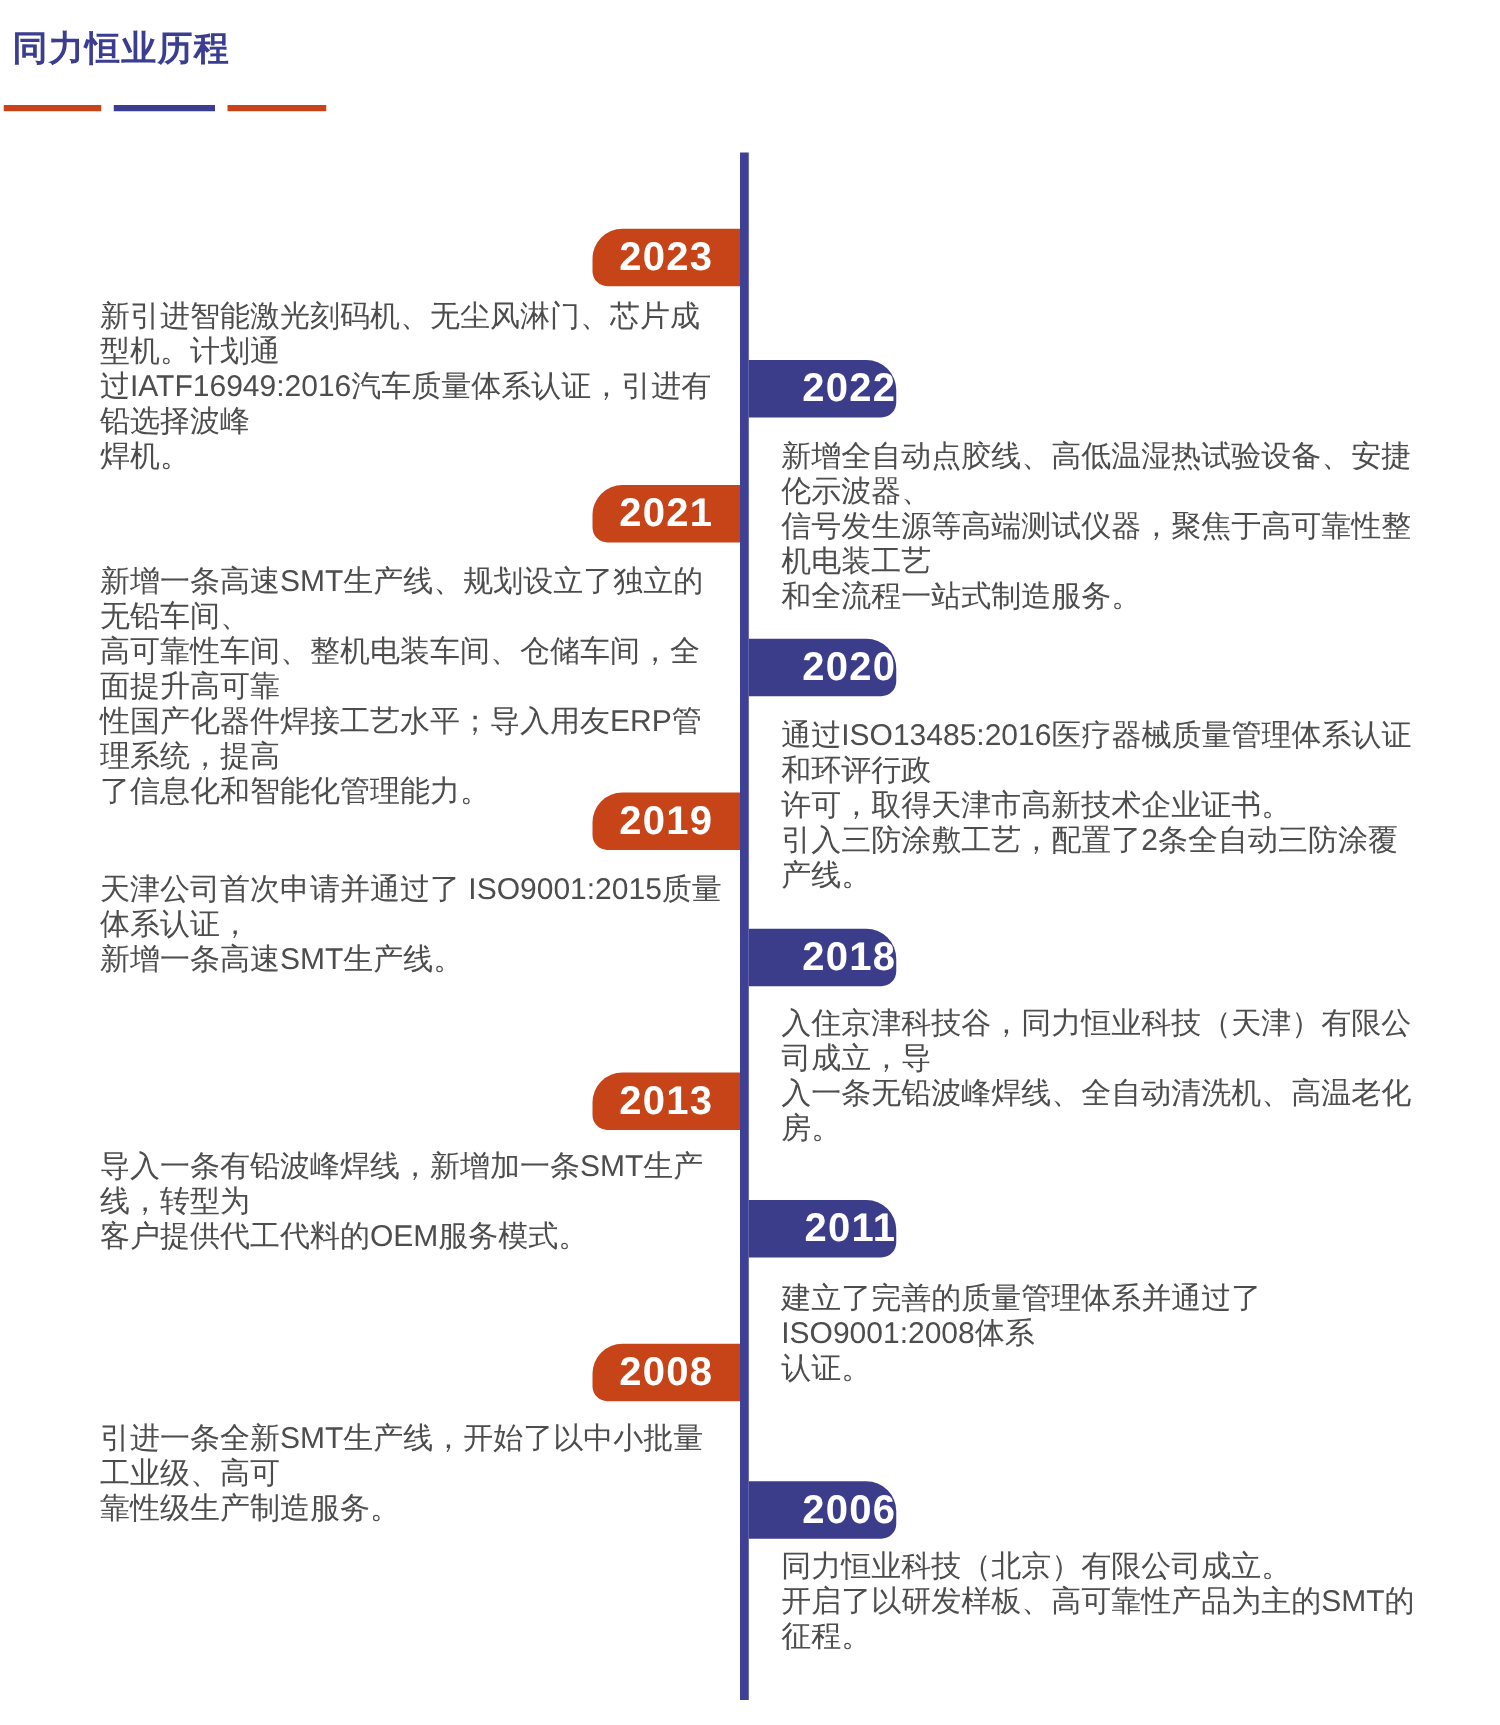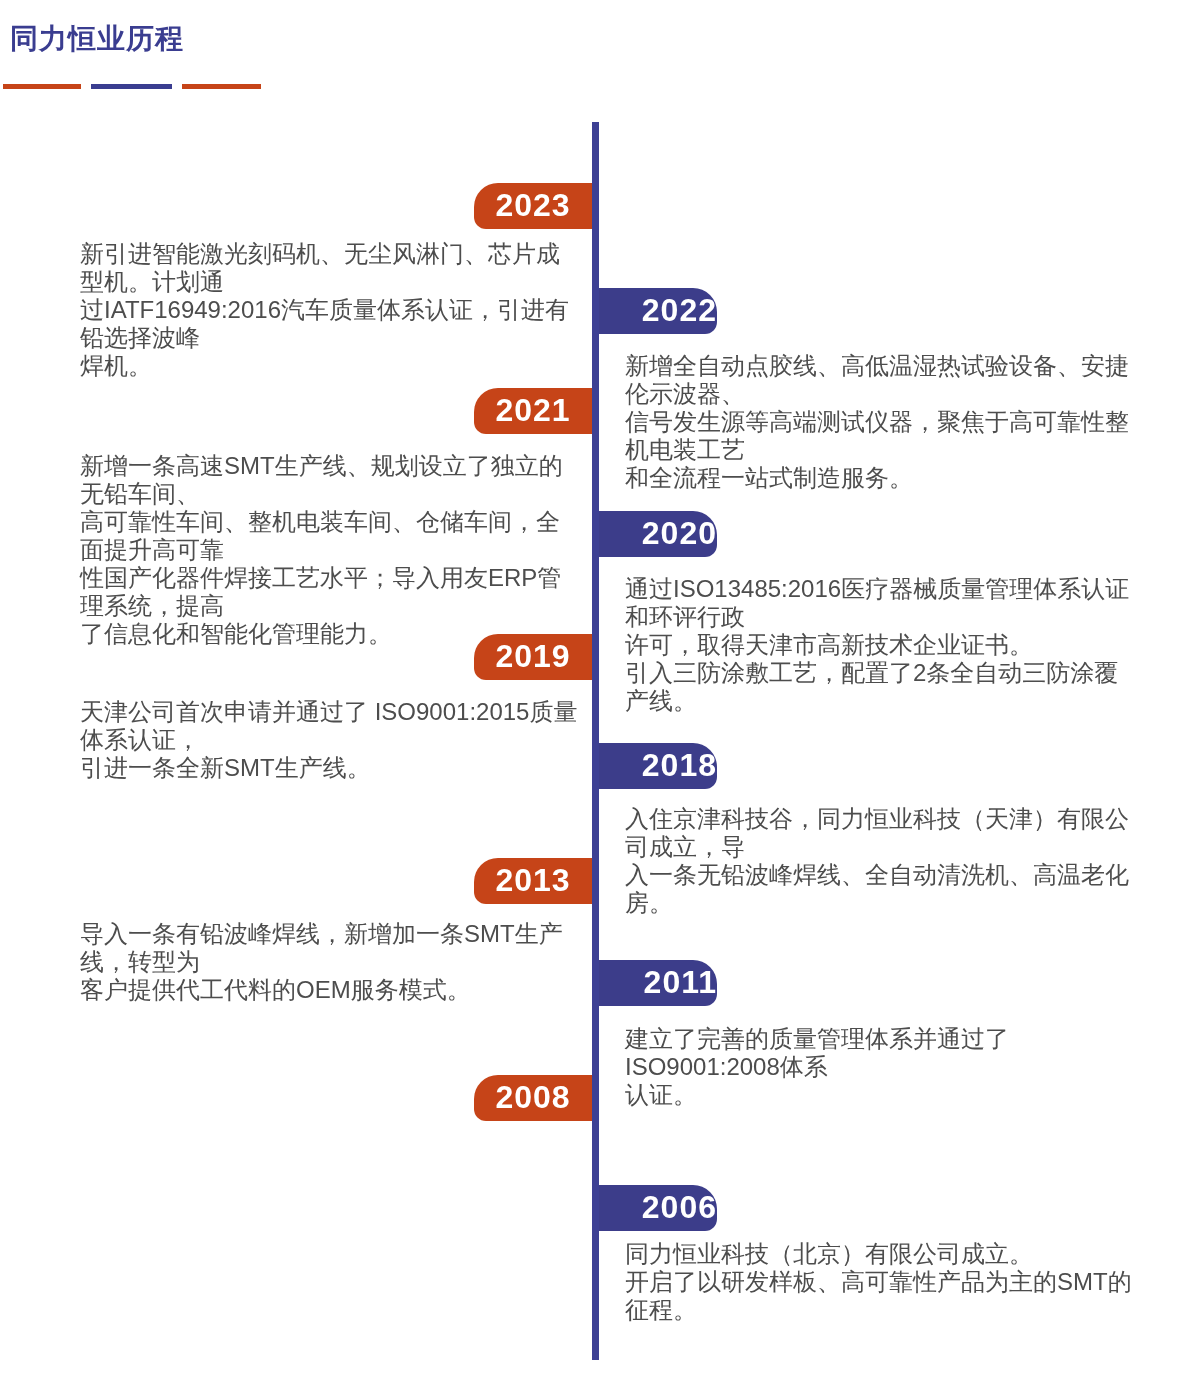--- a/index.html
+++ b/index.html
@@ -114,33 +114,35 @@
 性国产化器件焊接工艺水平；导入用友ERP管理系统，提高
 了信息化和智能化管理能力。</div>
 
   <div class="badge right" style="top:511px">2020</div>
   <div class="mtext right" style="top:575px">通过ISO13485:2016医疗器械质量管理体系认证和环评行政
 许可，取得天津市高新技术企业证书。
 引入三防涂敷工艺，配置了2条全自动三防涂覆产线。</div>
 
   <div class="badge left" style="top:634px">2019</div>
   <div class="mtext left" style="top:698px">天津公司首次申请并通过了 ISO9001:2015质量体系认证，
-引进一条全新SMT生产线。</div>
+新增一条高速SMT生产线。</div>
 
   <div class="badge right" style="top:743px">2018</div>
   <div class="mtext right" style="top:805px">入住京津科技谷，同力恒业科技（天津）有限公司成立，导
 入一条无铅波峰焊线、全自动清洗机、高温老化房。</div>
 
   <div class="badge left" style="top:858px">2013</div>
   <div class="mtext left" style="top:920px">导入一条有铅波峰焊线，新增加一条SMT生产线，转型为
 客户提供代工代料的OEM服务模式。</div>
 
   <div class="badge right" style="top:960px">2011</div>
   <div class="mtext right" style="top:1025px">建立了完善的质量管理体系并通过了ISO9001:2008体系
 认证。</div>
 
   <div class="badge left" style="top:1075px">2008</div>
+  <div class="mtext left" style="top:1137px">引进一条全新SMT生产线，开始了以中小批量工业级、高可
+靠性级生产制造服务。</div>
 
   <div class="badge right" style="top:1185px">2006</div>
   <div class="mtext right" style="top:1240px">同力恒业科技（北京）有限公司成立。
 开启了以研发样板、高可靠性产品为主的SMT的征程。</div>
 
 </div>
 
 </body></html>

